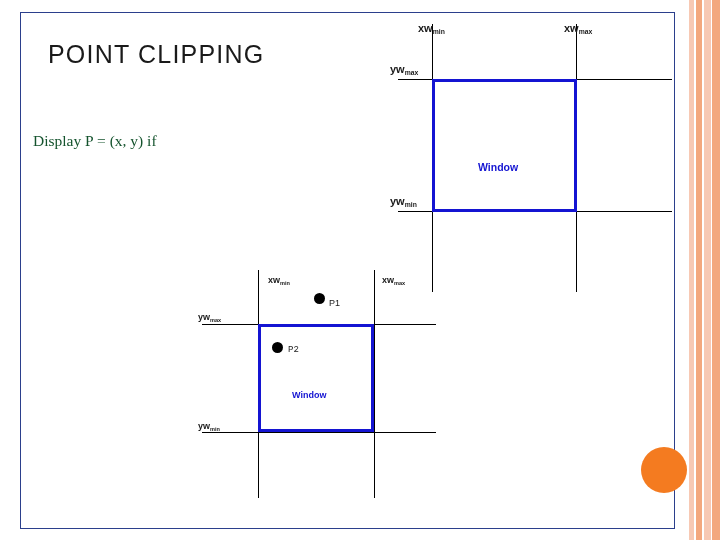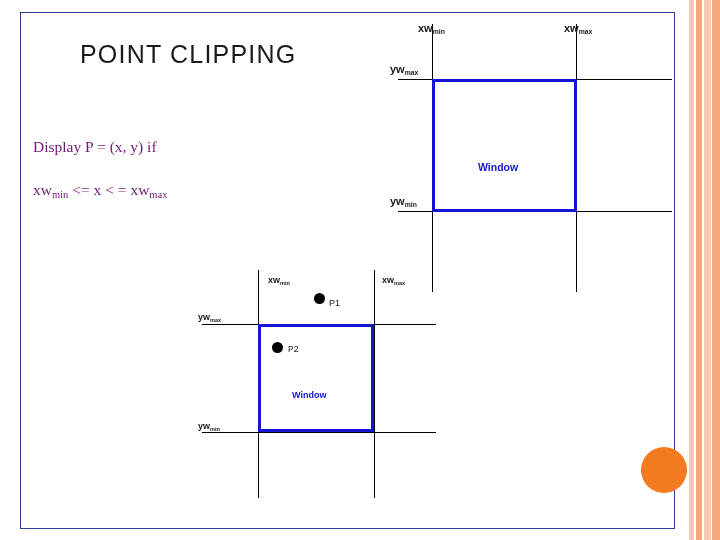--- a/index.html
+++ b/index.html
@@ -79,31 +79,30 @@
   
   .slide-title {
     position: absolute;
     left: 48px;
     top: 40px;
     font-family: "Liberation Sans", sans-serif;
     font-size: 25px;
     letter-spacing: 1.2px;
     color: #1a1a1a;
     font-weight: normal;
-    margin-left: 32px;
   }
 
   
   .body-text {
     position: absolute;
     left: 33px;
-    top: 138px;
+    top: 132px;
     width: 250px;
     font-family: "Liberation Serif", serif;
-    color: #701a75;
+    color: #14532d;
   }
   .body-line {
     font-size: 15.5px;
     margin-bottom: 25px;
     white-space: nowrap;
   }
   .body-line sub {
     font-size: 10.5px;
     vertical-align: baseline;
     position: relative;
@@ -169,23 +168,20 @@
 <div class="top-rule"></div>
 <div class="left-rule"></div>
 <div class="bottom-rule"></div>
 <div class="right-rule"></div>
 <div class="orange-dot"></div>
 
 <div class="slide-title">POINT CLIPPING</div>
 
 <div class="body-text">
   <div class="body-line">Display P = (x, y) if</div>
-  <div class="body-line">
-    <span>xw</span><sub>min</sub><span> &lt;= x  &lt; =  xw</span><sub>max</sub>
-  </div>
 </div>
 
 <div class="figure" style="left:398px; top:14px; width:280px; height:280px;">
 
   <div class="axis v" style="left:34px; top:10px; height:268px;"></div>
   <div class="axis v" style="left:178px; top:10px; height:268px;"></div>
 
   <div class="axis h" style="left:0px; top:65px; width:274px;"></div>
   <div class="axis h" style="left:0px; top:197px; width:274px;"></div>
 

